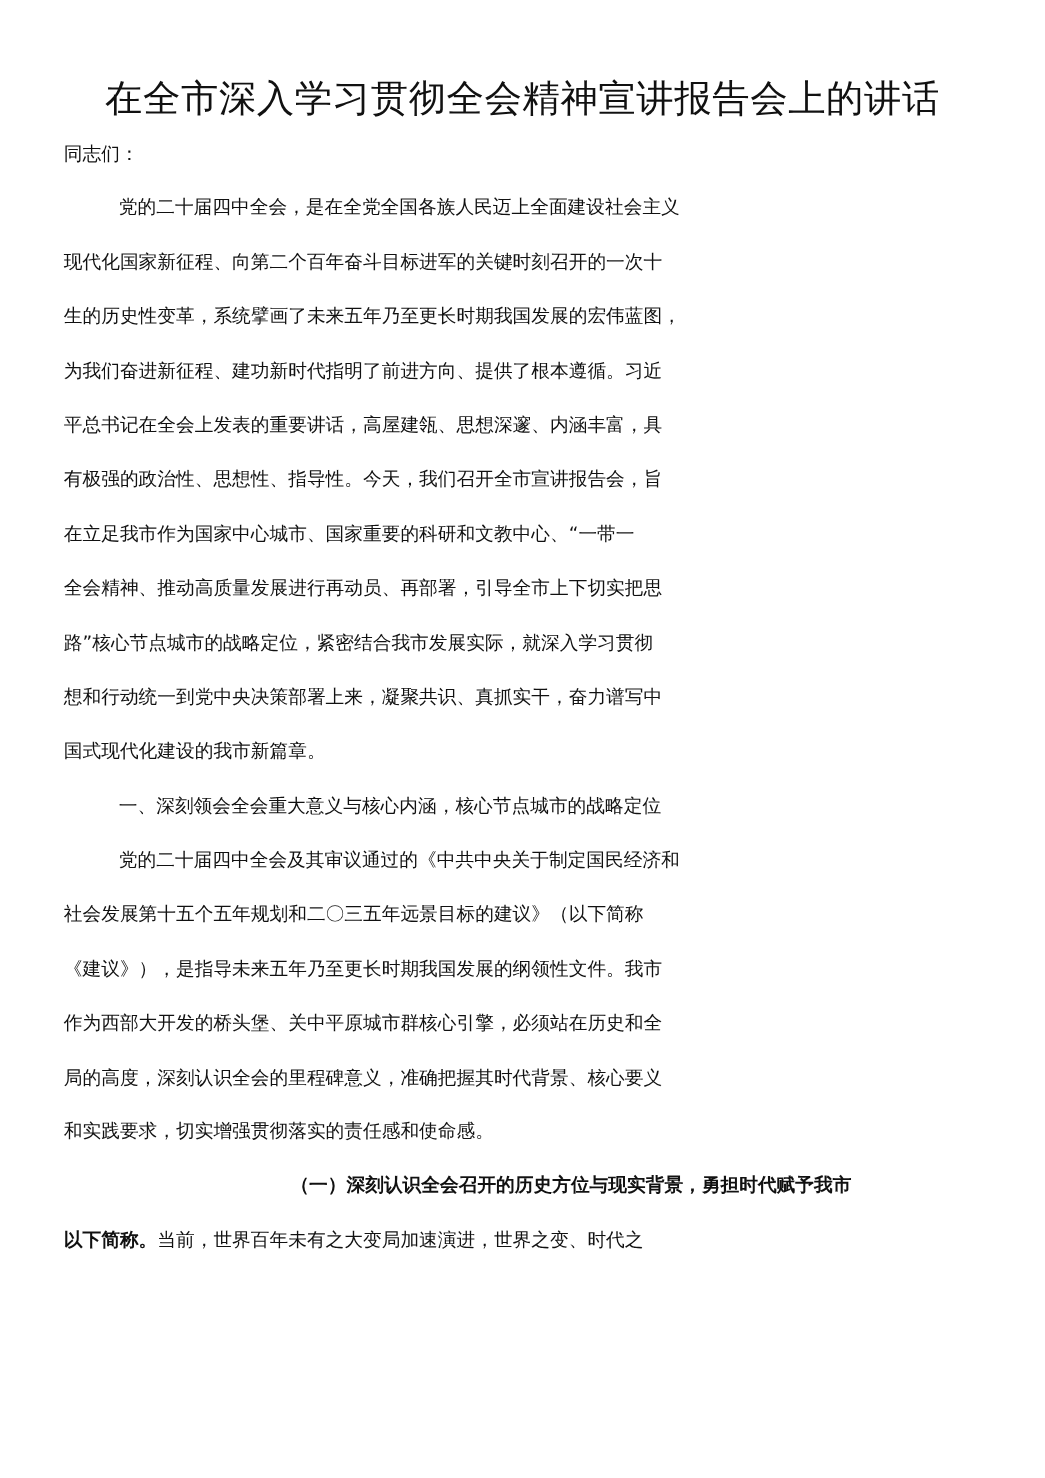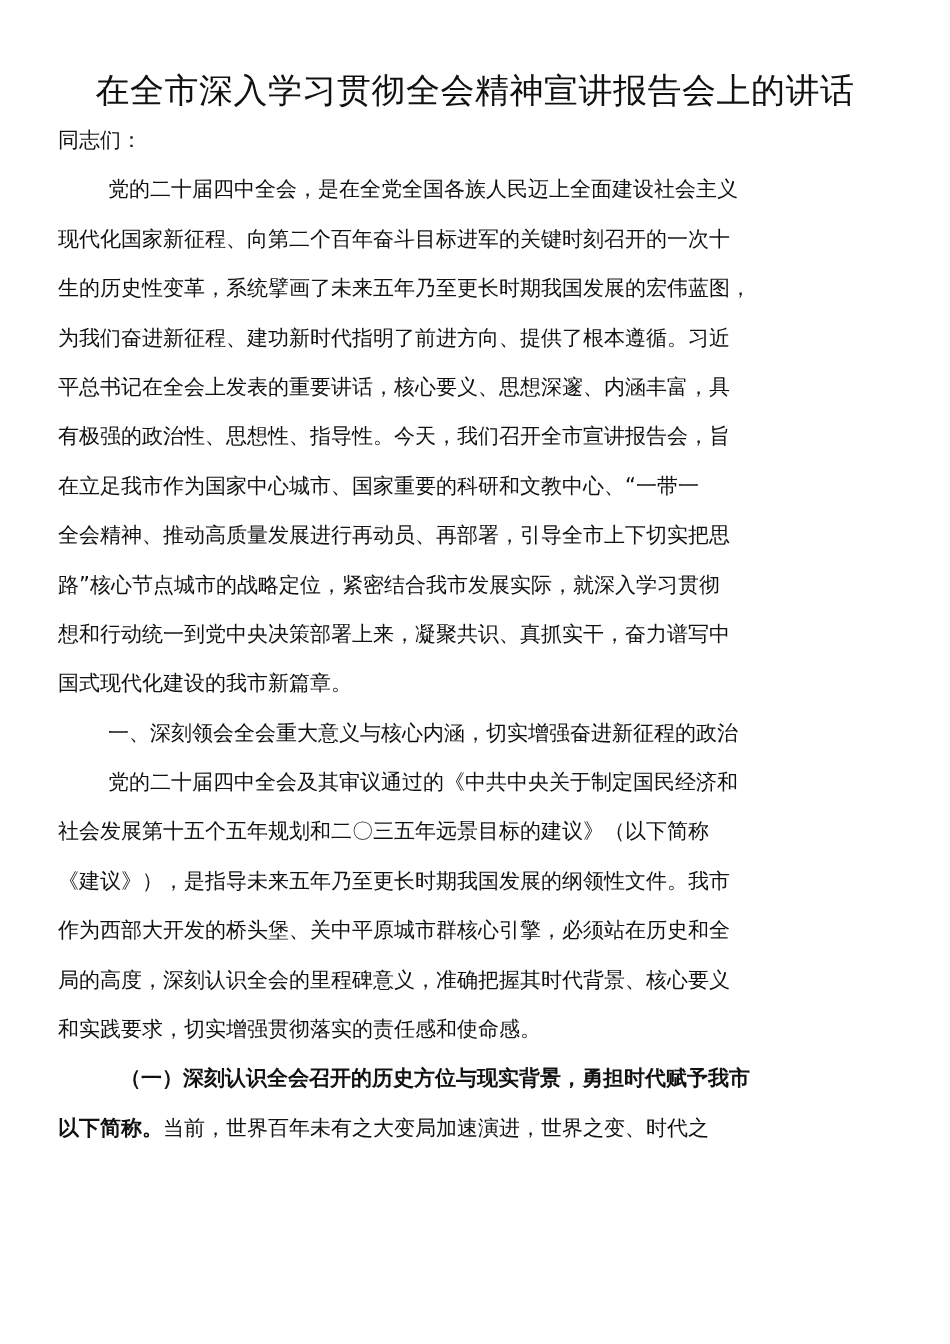--- a/index.html
+++ b/index.html
@@ -33,34 +33,35 @@
       line-height: 44px;
       letter-spacing: 0.5px;
       white-space: nowrap;
       color: #111111;
     }
     .body-text {
       position: absolute;
       left: 58px;
       top: 116px;
       width: 860px;
-      font-size: 21px;
+      font-size: 17px;
       line-height: 49.4px;
       white-space: nowrap;
     }
     .line {
       display: block;
       height: 49.4px;
       white-space: nowrap;
     }
     .indent {
       padding-left: 50px;
     }
     .indent-bold {
       padding-left: 62px;
+      text-align: center;
     }
     .bold {
       font-weight: bold;
     }
   </style>
 </head>
 <body>
 
 <div class="page">
 
@@ -68,31 +69,31 @@
 
   <div class="body-text">
 
     <span class="line">同志们：</span>
 
     <div>
       <span class="line indent">党的二十届四中全会，是在全党全国各族人民迈上全面建设社会主义</span>
       <span class="line">现代化国家新征程、向第二个百年奋斗目标进军的关键时刻召开的一次十</span>
       <span class="line">生的历史性变革，系统擘画了未来五年乃至更长时期我国发展的宏伟蓝图，</span>
       <span class="line">为我们奋进新征程、建功新时代指明了前进方向、提供了根本遵循。习近</span>
-      <span class="line">平总书记在全会上发表的重要讲话，核心要义、思想深邃、内涵丰富，具</span>
+      <span class="line">平总书记在全会上发表的重要讲话，高屋建瓴、思想深邃、内涵丰富，具</span>
       <span class="line">有极强的政治性、思想性、指导性。今天，我们召开全市宣讲报告会，旨</span>
       <span class="line">在立足我市作为国家中心城市、国家重要的科研和文教中心、“一带一</span>
       <span class="line">全会精神、推动高质量发展进行再动员、再部署，引导全市上下切实把思</span>
       <span class="line">路”核心节点城市的战略定位，紧密结合我市发展实际，就深入学习贯彻</span>
       <span class="line">想和行动统一到党中央决策部署上来，凝聚共识、真抓实干，奋力谱写中</span>
       <span class="line">国式现代化建设的我市新篇章。</span>
     </div>
 
     <div>
-      <span class="line indent">一、深刻领会全会重大意义与核心内涵，切实增强奋进新征程的政治</span>
+      <span class="line indent">一、深刻领会全会重大意义与核心内涵，核心节点城市的战略定位</span>
     </div>
 
     <div>
       <span class="line indent">党的二十届四中全会及其审议通过的《中共中央关于制定国民经济和</span>
       <span class="line">社会发展第十五个五年规划和二〇三五年远景目标的建议》（以下简称</span>
       <span class="line">《建议》），是指导未来五年乃至更长时期我国发展的纲领性文件。我市</span>
       <span class="line">作为西部大开发的桥头堡、关中平原城市群核心引擎，必须站在历史和全</span>
       <span class="line">局的高度，深刻认识全会的里程碑意义，准确把握其时代背景、核心要义</span>
       <span class="line">和实践要求，切实增强贯彻落实的责任感和使命感。</span>
     </div>

